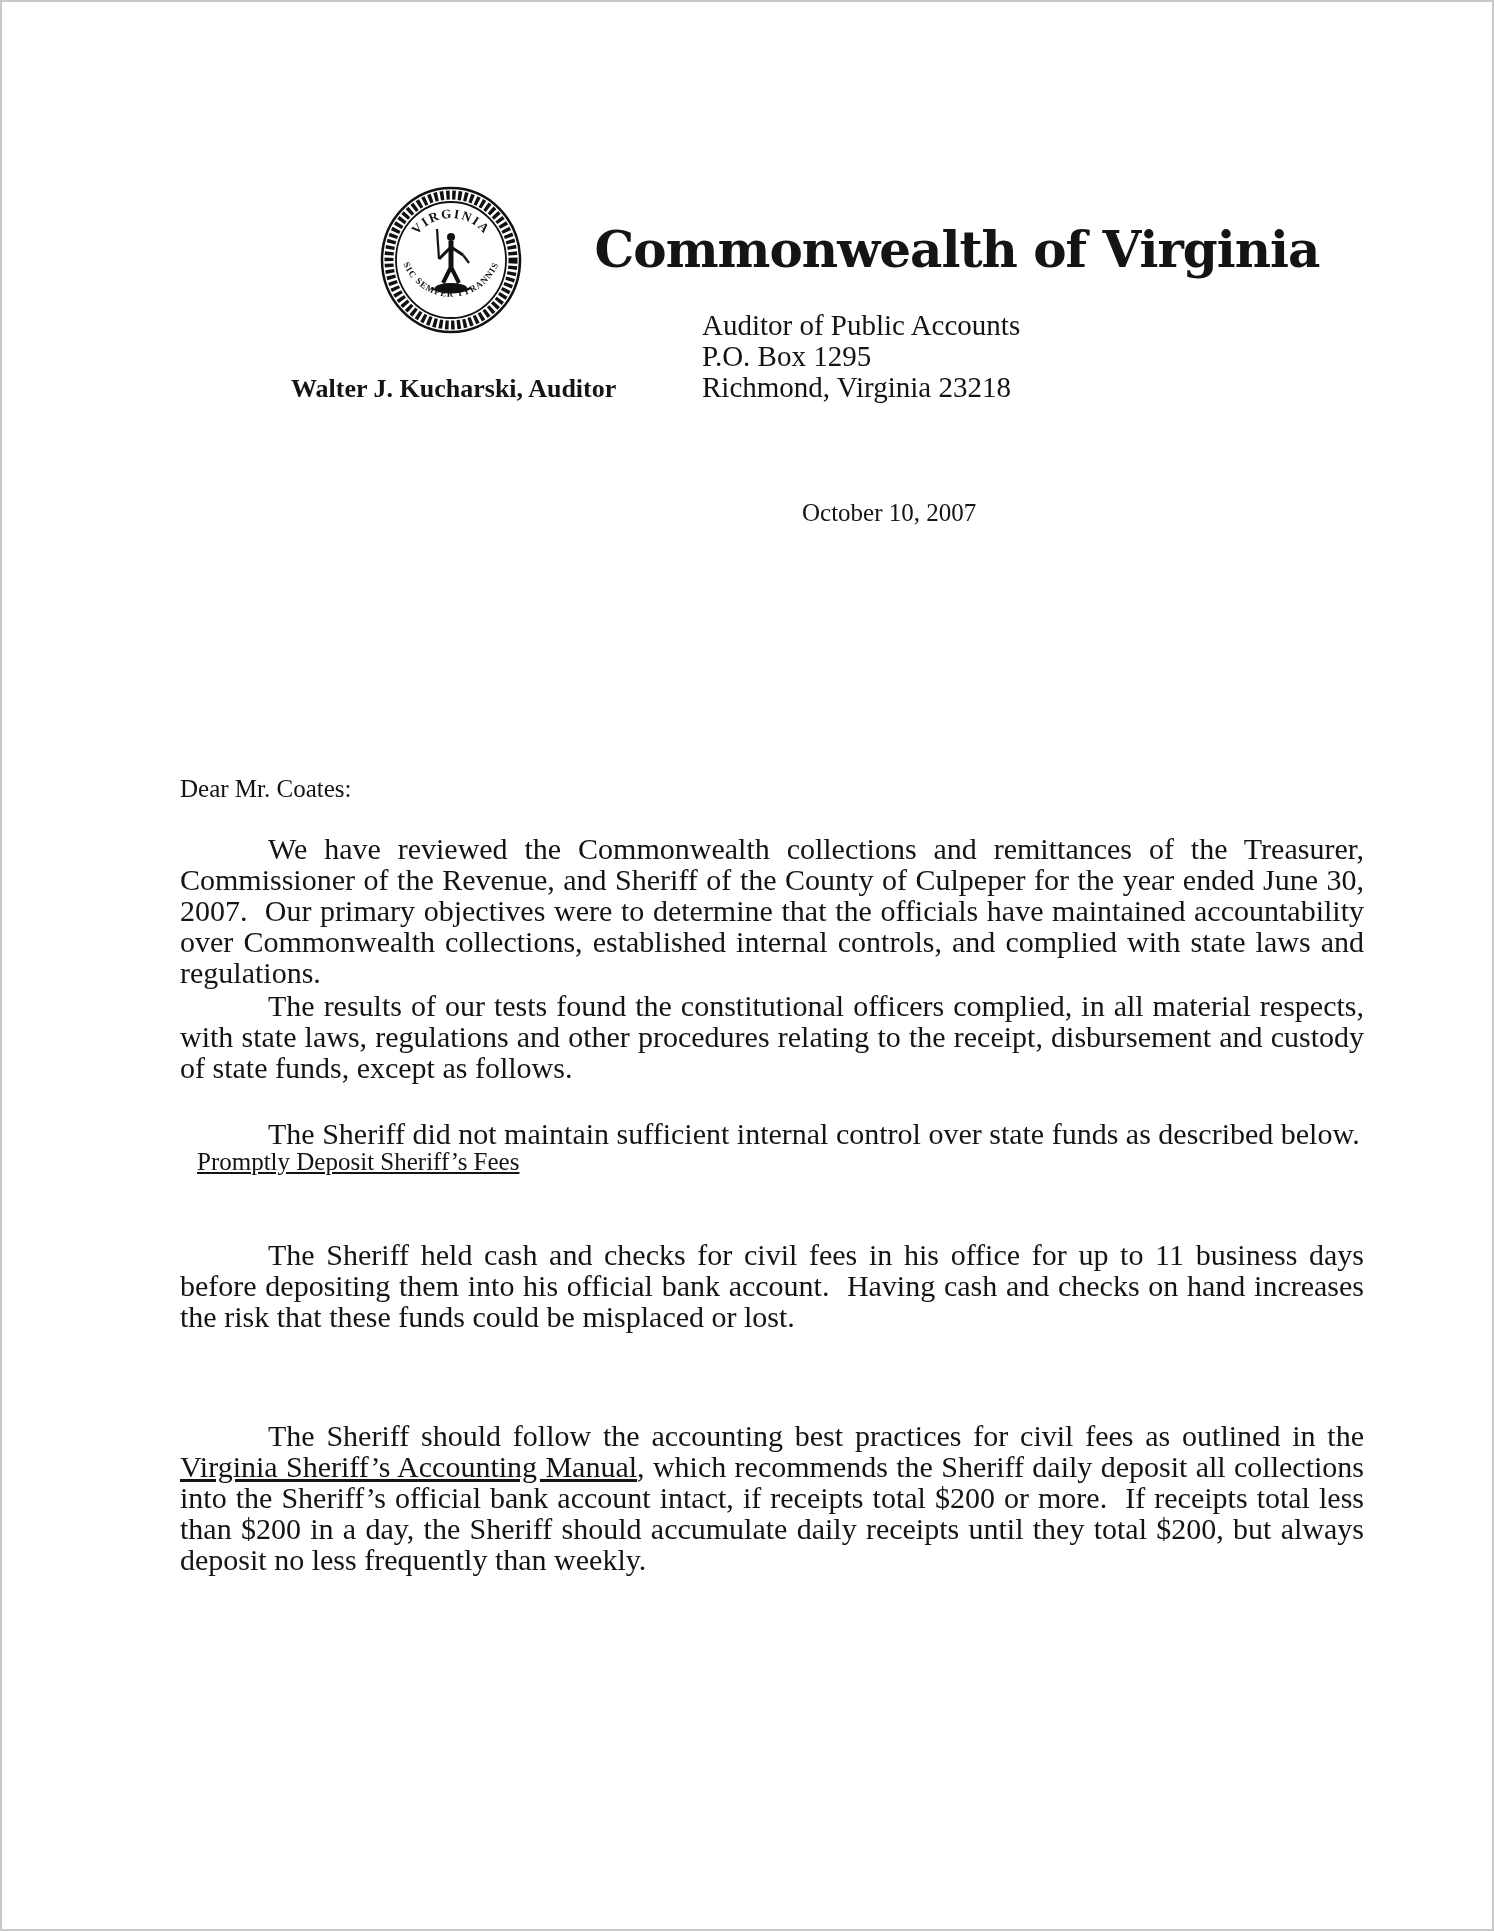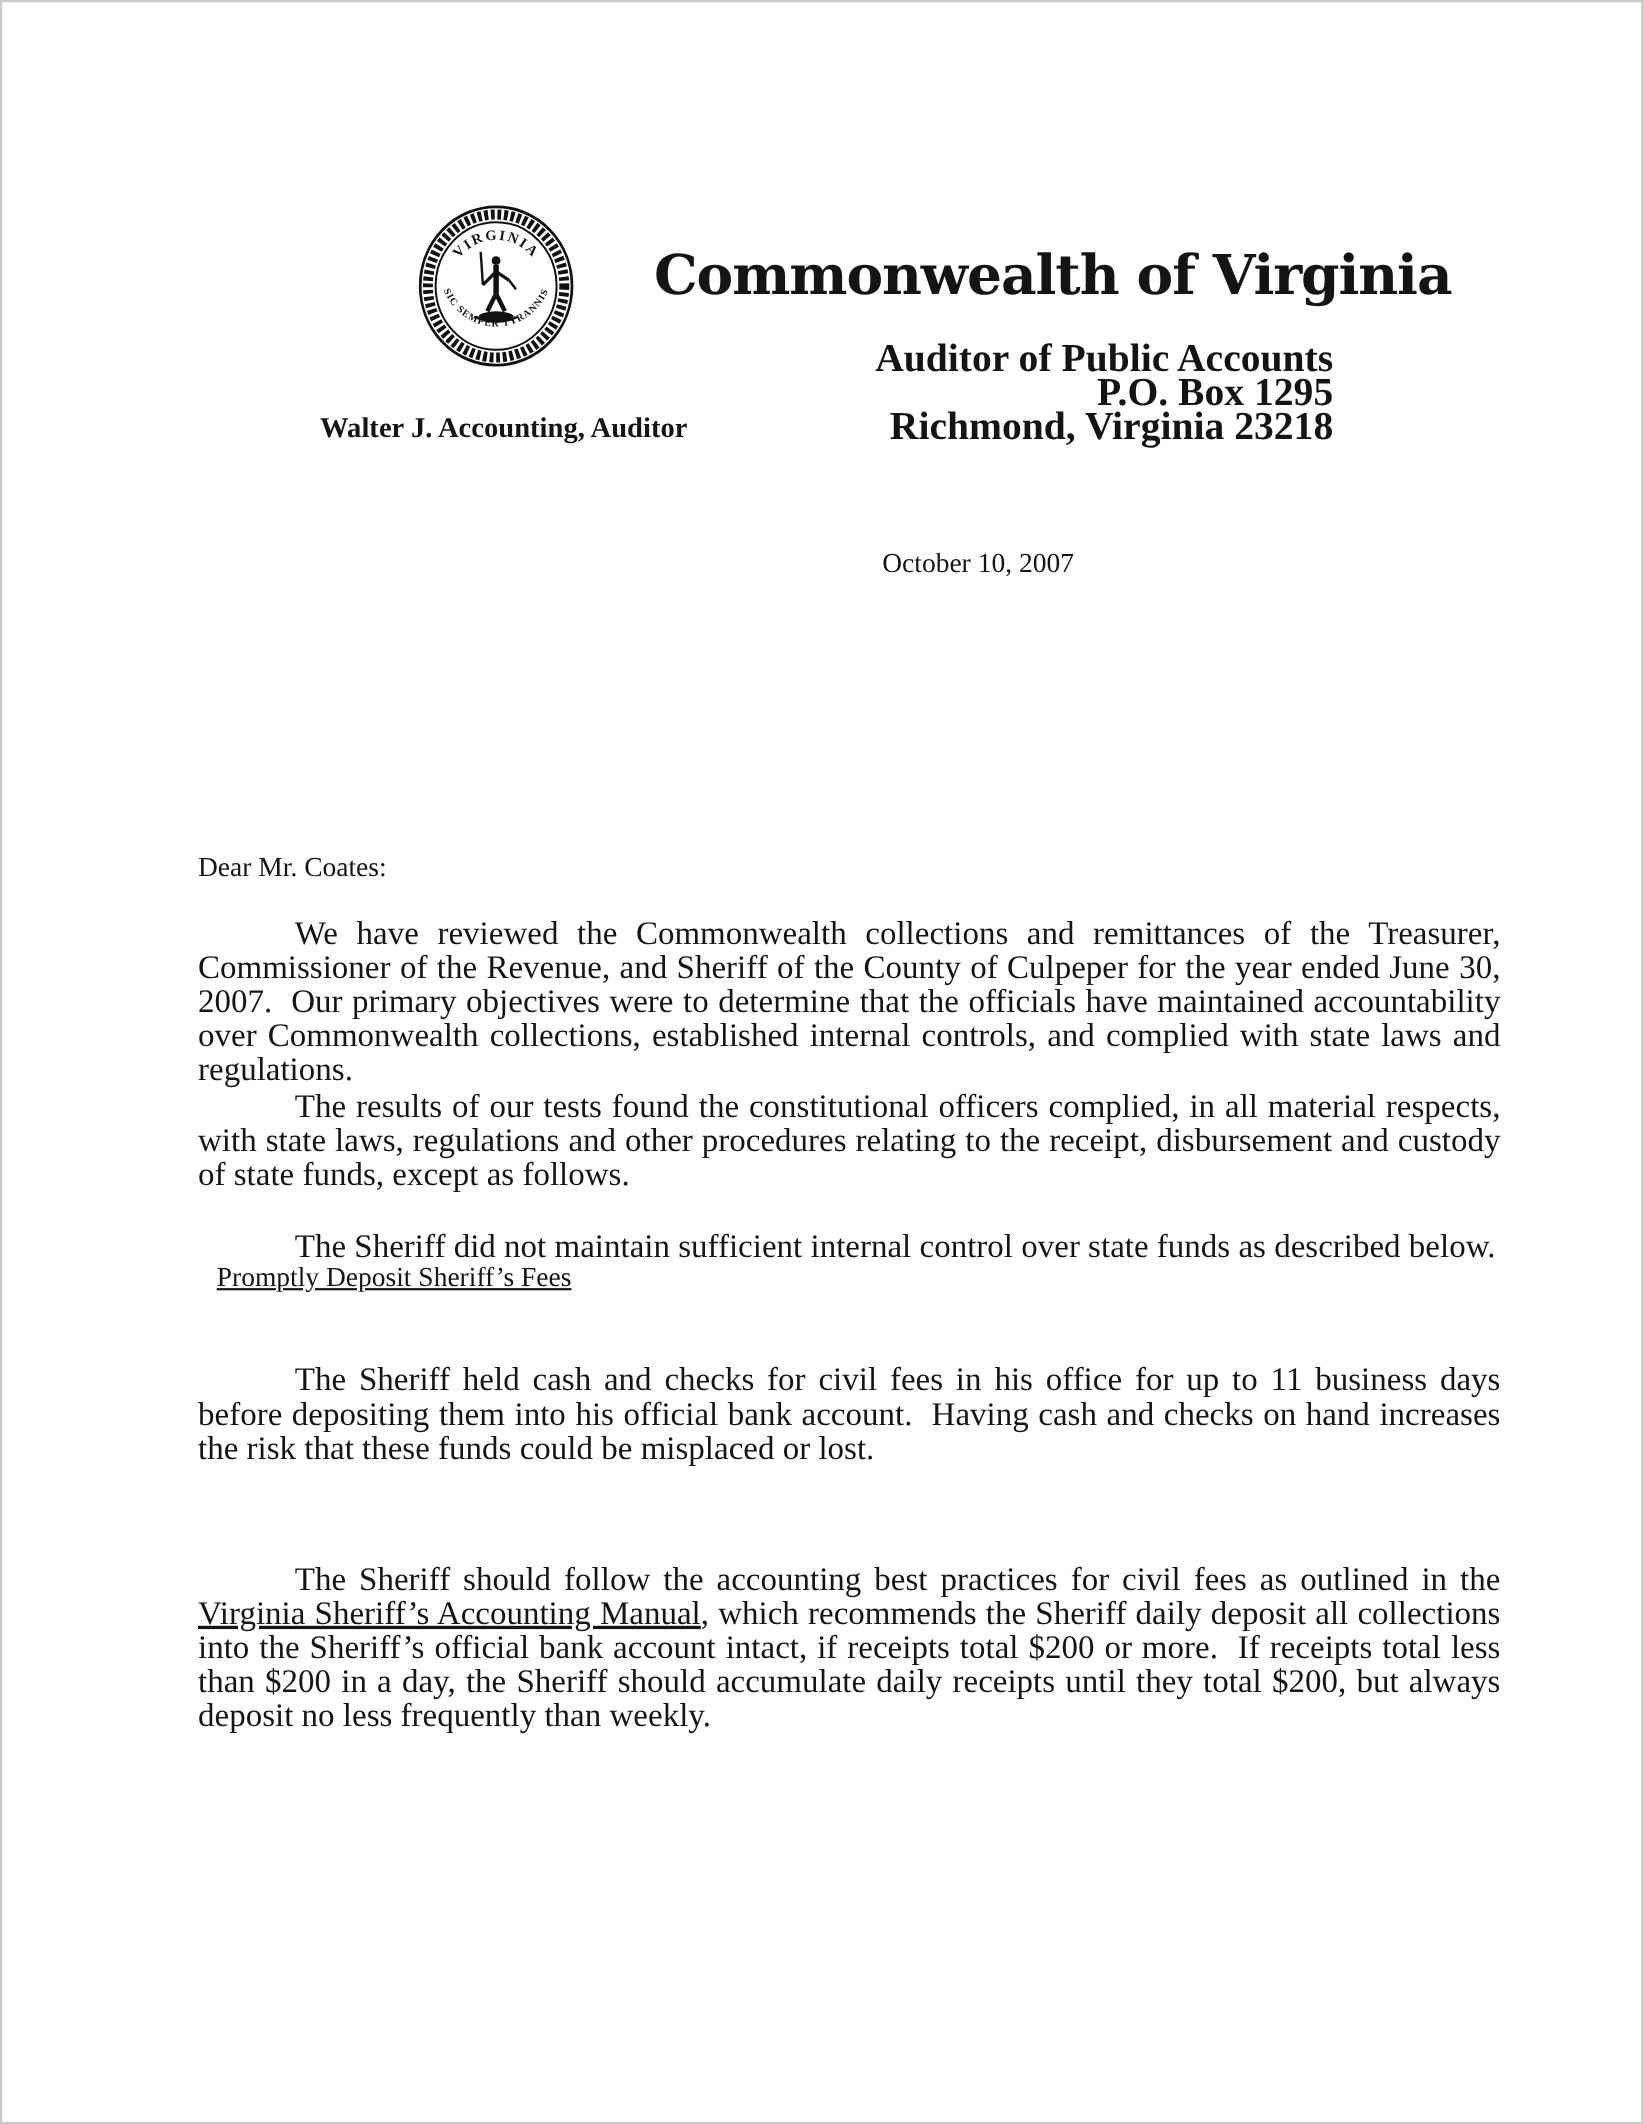--- a/index.html
+++ b/index.html
@@ -29,23 +29,23 @@
     font-family: "DejaVu Serif", serif;
     font-weight: bold;
     font-size: 50px;
     letter-spacing: -1px;
     white-space: nowrap;
   }
   .office-block {
     position: absolute;
     left: 700px; top: 308px;
     width: 510px;
-    text-align: right;
-    font-weight: bold;
-    font-size: 36px;
+    text-align: left;
+    font-weight: normal;
+    font-size: 29px;
     line-height: 31px;
   }
   .auditor-line {
     position: absolute;
     left: 289px; top: 372px;
     font-weight: bold;
     font-size: 26px;
     white-space: nowrap;
   }
 
@@ -124,21 +124,21 @@
   </svg>
 
   <div class="org-title">Commonwealth of Virginia</div>
 
   <div class="office-block">
     <div>Auditor of Public Accounts</div>
     <div>P.O. Box 1295</div>
     <div>Richmond, Virginia 23218</div>
   </div>
 
-  <div class="auditor-line">Walter J. Accounting, Auditor</div>
+  <div class="auditor-line">Walter J. Kucharski, Auditor</div>
 
   <div class="date-line">October 10, 2007</div>
 
 
   <div class="salutation">Dear Mr. Coates:</div>
 
   <p class="para p1"><span>We have reviewed the Commonwealth collections and remittances of the Treasurer, Commissioner of the Revenue, and Sheriff of the County of Culpeper for the year ended June 30, 2007.&nbsp; Our primary objectives were to determine that the officials have maintained accountability over Commonwealth collections, established internal controls, and complied with state laws and regulations.</span></p>
   <p class="para p2"><span>The results of our tests found the constitutional officers complied, in all material respects, with state laws, regulations and other procedures relating to the receipt, disbursement and custody of state funds, except as follows.</span></p>
   <p class="para p3"><span>The Sheriff did not maintain sufficient internal control over state funds as described below.</span></p>
 

